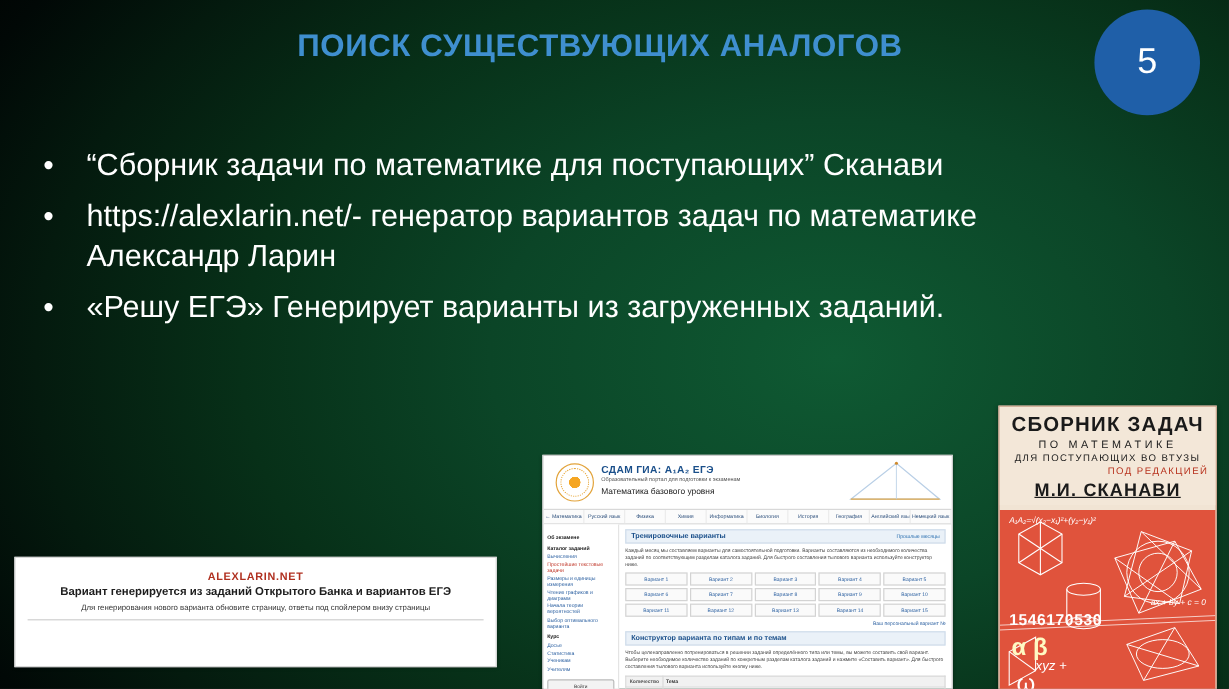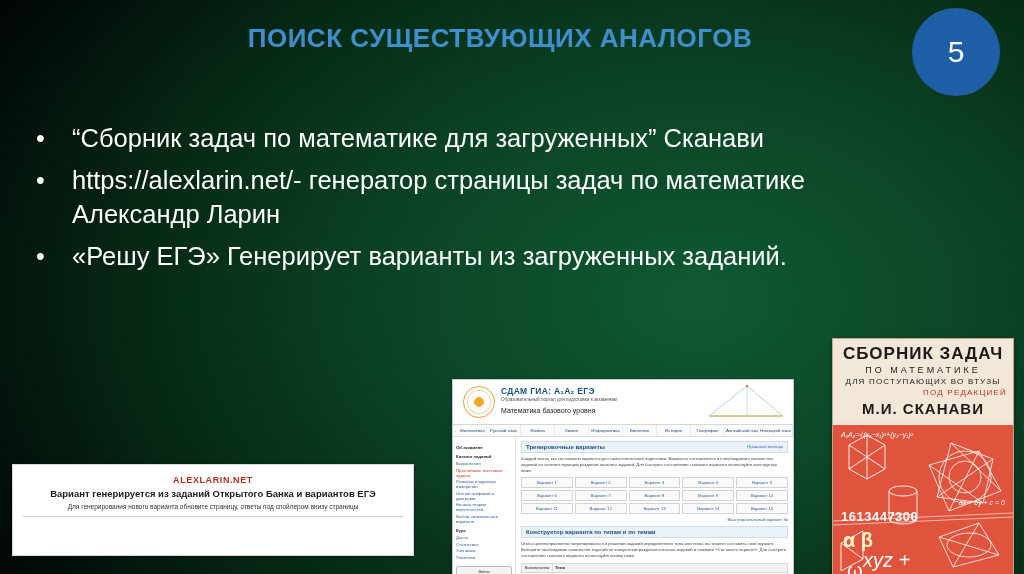--- a/index.html
+++ b/index.html
@@ -365,20 +365,21 @@
     letter-spacing: 1.2px;
     color: #b8341f;
     margin-top: 1px;
     text-align: right;
   }
   .book-t5 {
     font-size: 15px;
     font-weight: bold;
     letter-spacing: 1px;
     margin-top: 3px;
+    text-decoration: underline;
   }
   .book-art {
     position: relative;
     height: 158px;
     margin: 4px 0 0 0;
     background: #e0533c;
     overflow: hidden;
   }
   .book-digits {
     position: absolute;
@@ -394,21 +395,21 @@
     left: 10px;
     top: 104px;
     font-size: 20px;
     color: #fef9c3;
     font-weight: bold;
   }
   .book-xyz {
     position: absolute;
     left: 30px;
     top: 124px;
-    font-size: 20px;
+    font-size: 11px;
     font-style: italic;
     color: #ffffff;
   }
   .book-omega {
     position: absolute;
     left: 14px;
     top: 134px;
     font-size: 20px;
     color: #ffffff;
   }
@@ -434,25 +435,25 @@
 
 <div class="slide">
 
   <div class="title">ПОИСК СУЩЕСТВУЮЩИХ АНАЛОГОВ</div>
 
   <div class="badge">5</div>
 
   <div class="bullets">
     <div class="bullet">
       <span class="dot">•</span>
-      <span>“Сборник задач по математике для загруженных” Сканави</span>
+      <span>“Сборник задачи по математике для поступающих” Сканави</span>
     </div>
     <div class="bullet">
       <span class="dot">•</span>
-      <span>https://alexlarin.net/- генератор страницы задач по математике Александр Ларин</span>
+      <span>https://alexlarin.net/- генератор вариантов задач по математике Александр Ларин</span>
     </div>
     <div class="bullet">
       <span class="dot">•</span>
       <span>«Решу ЕГЭ» Генерирует варианты из загруженных заданий.</span>
     </div>
   </div>
 
   <div class="card" id="card-larin">
     <div class="larin-inner">
       <div class="larin-site">ALEXLARIN.NET</div>
@@ -606,20 +607,20 @@
           <polygon points="8,118 30,106 30,134 8,146"></polygon>
           <line x1="8" y1="118" x2="30" y2="134"></line>
         </g>
         <g stroke="#ffffff" stroke-width="0.7" fill="none" opacity="0.85">
           <line x1="0" y1="96" x2="180" y2="88"></line>
           <line x1="0" y1="100" x2="180" y2="92"></line>
         </g>
       </svg>
       <div class="book-formula">A₁A₂=√(x₂−x₁)²+(y₂−y₁)²</div>
       <div class="book-formula2">ax + by + c = 0</div>
-      <div class="book-digits">1613447300</div>
+      <div class="book-digits">1546170530</div>
       <div class="book-greek">α β</div>
       <div class="book-xyz">xyz +</div>
       <div class="book-omega">ω</div>
     </div>
   </div>
 
 </div>
 
 </body></html>

